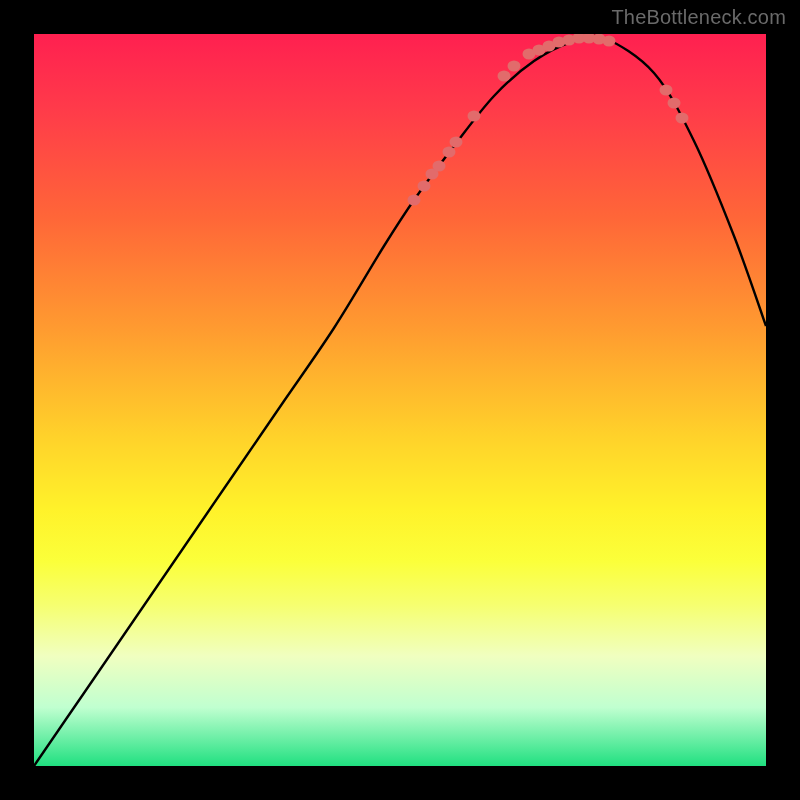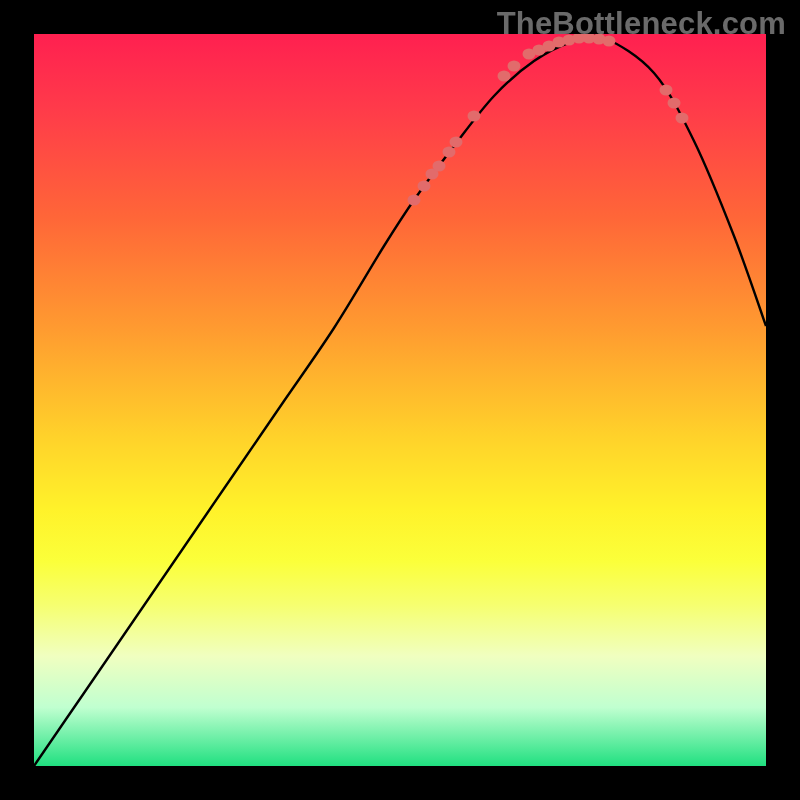--- a/index.html
+++ b/index.html
@@ -8,22 +8,22 @@
     height: 800px;
     background: #000;
     position: relative;
     font-family: Arial, sans-serif;
   }
   .watermark {
     position: absolute;
     top: 6px;
     right: 14px;
     color: #6a6a6a;
-    font-size: 31px;
-    font-weight: 700;
+    font-size: 20px;
+    font-weight: 400;
     z-index: 10;
     letter-spacing: 0.2px;
   }
   .plot-area {
     position: absolute;
     left: 34px;
     top: 34px;
     width: 732px;
     height: 732px;
   }

